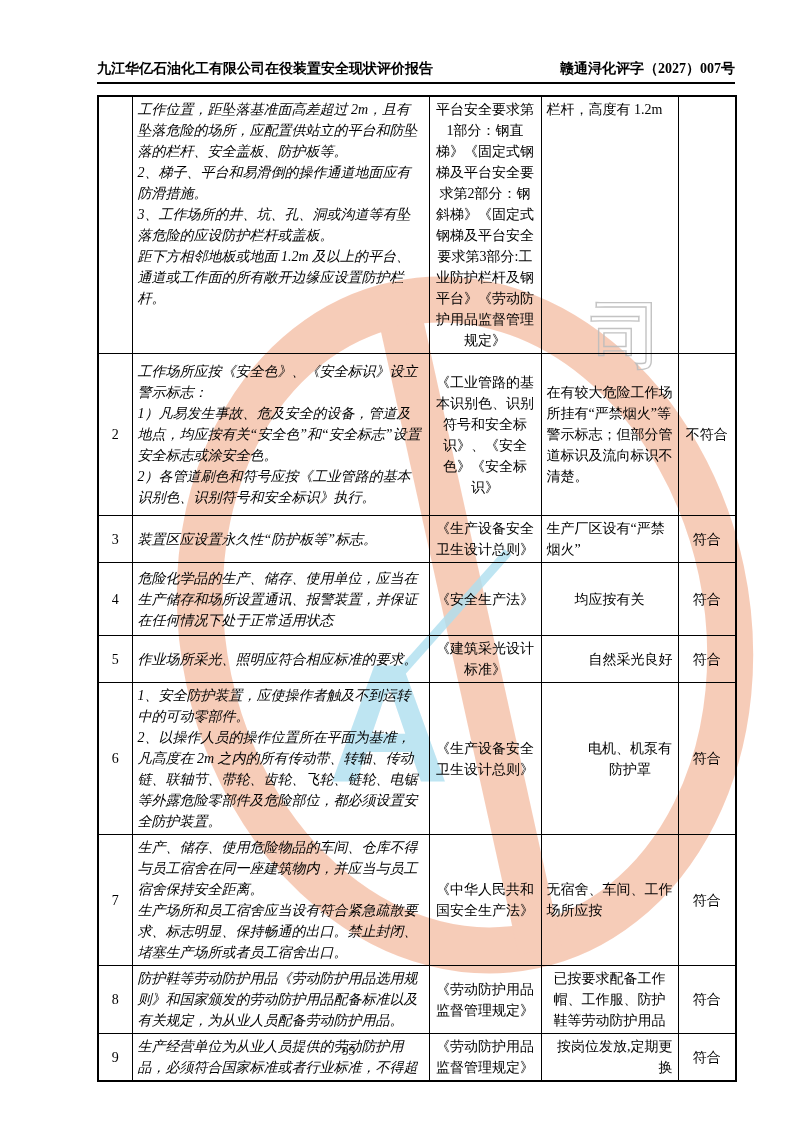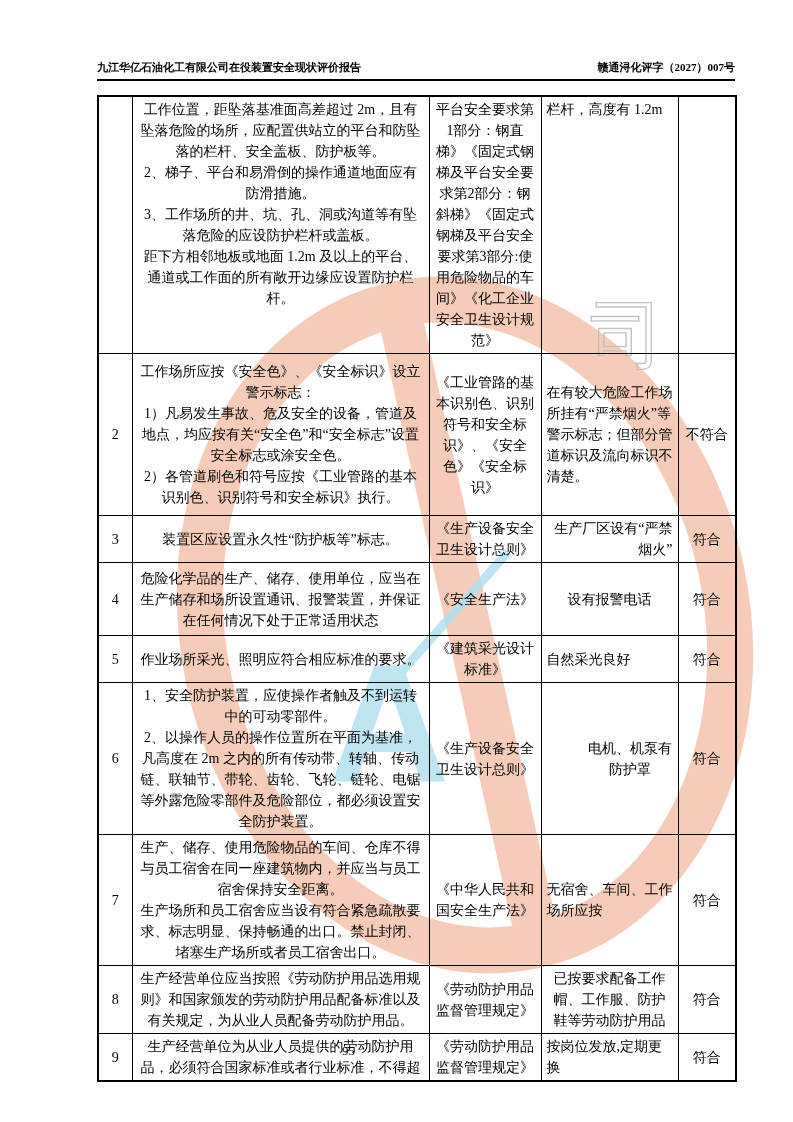--- a/index.html
+++ b/index.html
@@ -10,21 +10,21 @@
     font-family:"Liberation Serif","DejaVu Serif",serif;
     color:#000;
     overflow:hidden;
   }
   
   .header{
     position:absolute;left:97px;top:60px;width:638px;
     display:flex;justify-content:space-between;align-items:flex-end;
     border-bottom:2px solid #000;
     padding-bottom:4px;
-    font-size:11px;font-weight:bold;
+    font-size:14px;font-weight:bold;
     z-index:2;
   }
   
   .watermark{
     position:absolute;left:0;top:0;width:793px;height:1122px;
     z-index:0;pointer-events:none;
   }
   
   table.eval{
     position:absolute;left:97px;top:95px;width:638px;
@@ -35,21 +35,21 @@
     border:1.5px solid #000;
     font-size:14px;line-height:21px;
     padding:2px 5px;
     vertical-align:middle;
     background:transparent;
     white-space:pre-line;
     overflow:hidden;
   }
   table.eval{border:2px solid #000;}
   td.c-no{text-align:center;padding:2px 1px;}
-  td.c-content{text-align:center;}
+  td.c-content{text-align:left;font-style:italic;}
   td.c-basis{text-align:center;padding:2px 2px;}
   td.c-actual{padding:2px 4px;margin-left:29px;}
   td.c-concl{text-align:center;padding:2px 1px;}
   tr.top-align td{vertical-align:top;}
   
   .pagenum{
     position:absolute;left:0;top:1043px;width:697px;
     text-align:center;font-size:13px;z-index:2;
   }
 </style>
@@ -83,82 +83,82 @@
       <col style="width:137px">
         <col style="width:58px">
     </colgroup>
     <tbody id="tbl-body">
         <tr class="top-align" style="height: 250px;">
       <td class="c-no"></td>
       <td class="c-content">工作位置，距坠落基准面高差超过 2m，且有坠落危险的场所，应配置供站立的平台和防坠落的栏杆、安全盖板、防护板等。
 2、梯子、平台和易滑倒的操作通道地面应有防滑措施。
 3、工作场所的井、坑、孔、洞或沟道等有坠落危险的应设防护栏杆或盖板。
 距下方相邻地板或地面 1.2m 及以上的平台、通道或工作面的所有敞开边缘应设置防护栏杆。</td>
-      <td class="c-basis">平台安全要求第1部分：钢直梯》《固定式钢梯及平台安全要求第2部分：钢斜梯》《固定式钢梯及平台安全要求第3部分:使用危险物品的车间》《化工企业安全卫生设计规范》</td>
+      <td class="c-basis">平台安全要求第1部分：钢直梯》《固定式钢梯及平台安全要求第2部分：钢斜梯》《固定式钢梯及平台安全要求第3部分:工业防护栏杆及钢平台》《劳动防护用品监督管理规定》</td>
       <td class="c-actual" style="text-align: left;">栏杆，高度有 1.2m</td>
       <td class="c-concl"></td>
     </tr>
         <tr style="height: 162px;">
       <td class="c-no">2</td>
       <td class="c-content">工作场所应按《安全色》、《安全标识》设立警示标志：
 1）凡易发生事故、危及安全的设备，管道及地点，均应按有关“安全色”和“安全标志”设置安全标志或涂安全色。
 2）各管道刷色和符号应按《工业管路的基本识别色、识别符号和安全标识》执行。</td>
       <td class="c-basis">《工业管路的基本识别色、识别符号和安全标识》、《安全色》《安全标识》</td>
       <td class="c-actual" style="text-align: left;">在有较大危险工作场所挂有“严禁烟火”等警示标志；但部分管道标识及流向标识不清楚。</td>
       <td class="c-concl">不符合</td>
     </tr>
         <tr style="height: 43px;">
       <td class="c-no">3</td>
       <td class="c-content">装置区应设置永久性“防护板等”标志。</td>
       <td class="c-basis">《生产设备安全卫生设计总则》</td>
-      <td class="c-actual" style="text-align: right;">生产厂区设有“严禁烟火”</td>
+      <td class="c-actual" style="text-align: left;">生产厂区设有“严禁烟火”</td>
       <td class="c-concl">符合</td>
     </tr>
         <tr style="height: 73px;">
       <td class="c-no">4</td>
       <td class="c-content">危险化学品的生产、储存、使用单位，应当在生产储存和场所设置通讯、报警装置，并保证在任何情况下处于正常适用状态</td>
       <td class="c-basis">《安全生产法》</td>
-      <td class="c-actual" style="text-align: center;">设有报警电话</td>
+      <td class="c-actual" style="text-align: center;">均应按有关</td>
       <td class="c-concl">符合</td>
     </tr>
         <tr style="height: 39px;">
       <td class="c-no">5</td>
       <td class="c-content">作业场所采光、照明应符合相应标准的要求。</td>
       <td class="c-basis">《建筑采光设计标准》</td>
-      <td class="c-actual" style="text-align: left;">自然采光良好</td>
+      <td class="c-actual" style="text-align: right;">自然采光良好</td>
       <td class="c-concl">符合</td>
     </tr>
         <tr style="height: 145px;">
       <td class="c-no">6</td>
       <td class="c-content">1、安全防护装置，应使操作者触及不到运转中的可动零部件。
 2、以操作人员的操作位置所在平面为基准，凡高度在 2m 之内的所有传动带、转轴、传动链、联轴节、带轮、齿轮、飞轮、链轮、电锯等外露危险零部件及危险部位，都必须设置安全防护装置。</td>
       <td class="c-basis">《生产设备安全卫生设计总则》</td>
       <td class="c-actual" style="text-align: center; padding-left: 46px;">电机、机泵有防护罩</td>
       <td class="c-concl">符合</td>
     </tr>
         <tr style="height: 125px;">
       <td class="c-no">7</td>
       <td class="c-content">生产、储存、使用危险物品的车间、仓库不得与员工宿舍在同一座建筑物内，并应当与员工宿舍保持安全距离。
 生产场所和员工宿舍应当设有符合紧急疏散要求、标志明显、保持畅通的出口。禁止封闭、堵塞生产场所或者员工宿舍出口。</td>
       <td class="c-basis">《中华人民共和国安全生产法》</td>
       <td class="c-actual" style="text-align: left;">无宿舍、车间、工作场所应按</td>
       <td class="c-concl">符合</td>
     </tr>
         <tr style="height: 61px;">
       <td class="c-no">8</td>
-      <td class="c-content">生产经营单位应当按照《劳动防护用品选用规则》和国家颁发的劳动防护用品配备标准以及有关规定，为从业人员配备劳动防护用品。</td>
+      <td class="c-content">防护鞋等劳动防护用品《劳动防护用品选用规则》和国家颁发的劳动防护用品配备标准以及有关规定，为从业人员配备劳动防护用品。</td>
       <td class="c-basis">《劳动防护用品监督管理规定》</td>
       <td class="c-actual" style="text-align: left; padding-left: 12px;">已按要求配备工作帽、工作服、防护鞋等劳动防护用品</td>
       <td class="c-concl">符合</td>
     </tr>
         <tr style="height: 47px;">
       <td class="c-no">9</td>
       <td class="c-content">生产经营单位为从业人员提供的劳动防护用品，必须符合国家标准或者行业标准，不得超</td>
       <td class="c-basis">《劳动防护用品监督管理规定》</td>
-      <td class="c-actual" style="text-align: left;">按岗位发放,定期更换</td>
+      <td class="c-actual" style="text-align: right;">按岗位发放,定期更换</td>
       <td class="c-concl">符合</td>
     </tr>
       </tbody>
   </table>
 
   <div class="pagenum">95</div>
 
 </div>
 
 </body></html>

